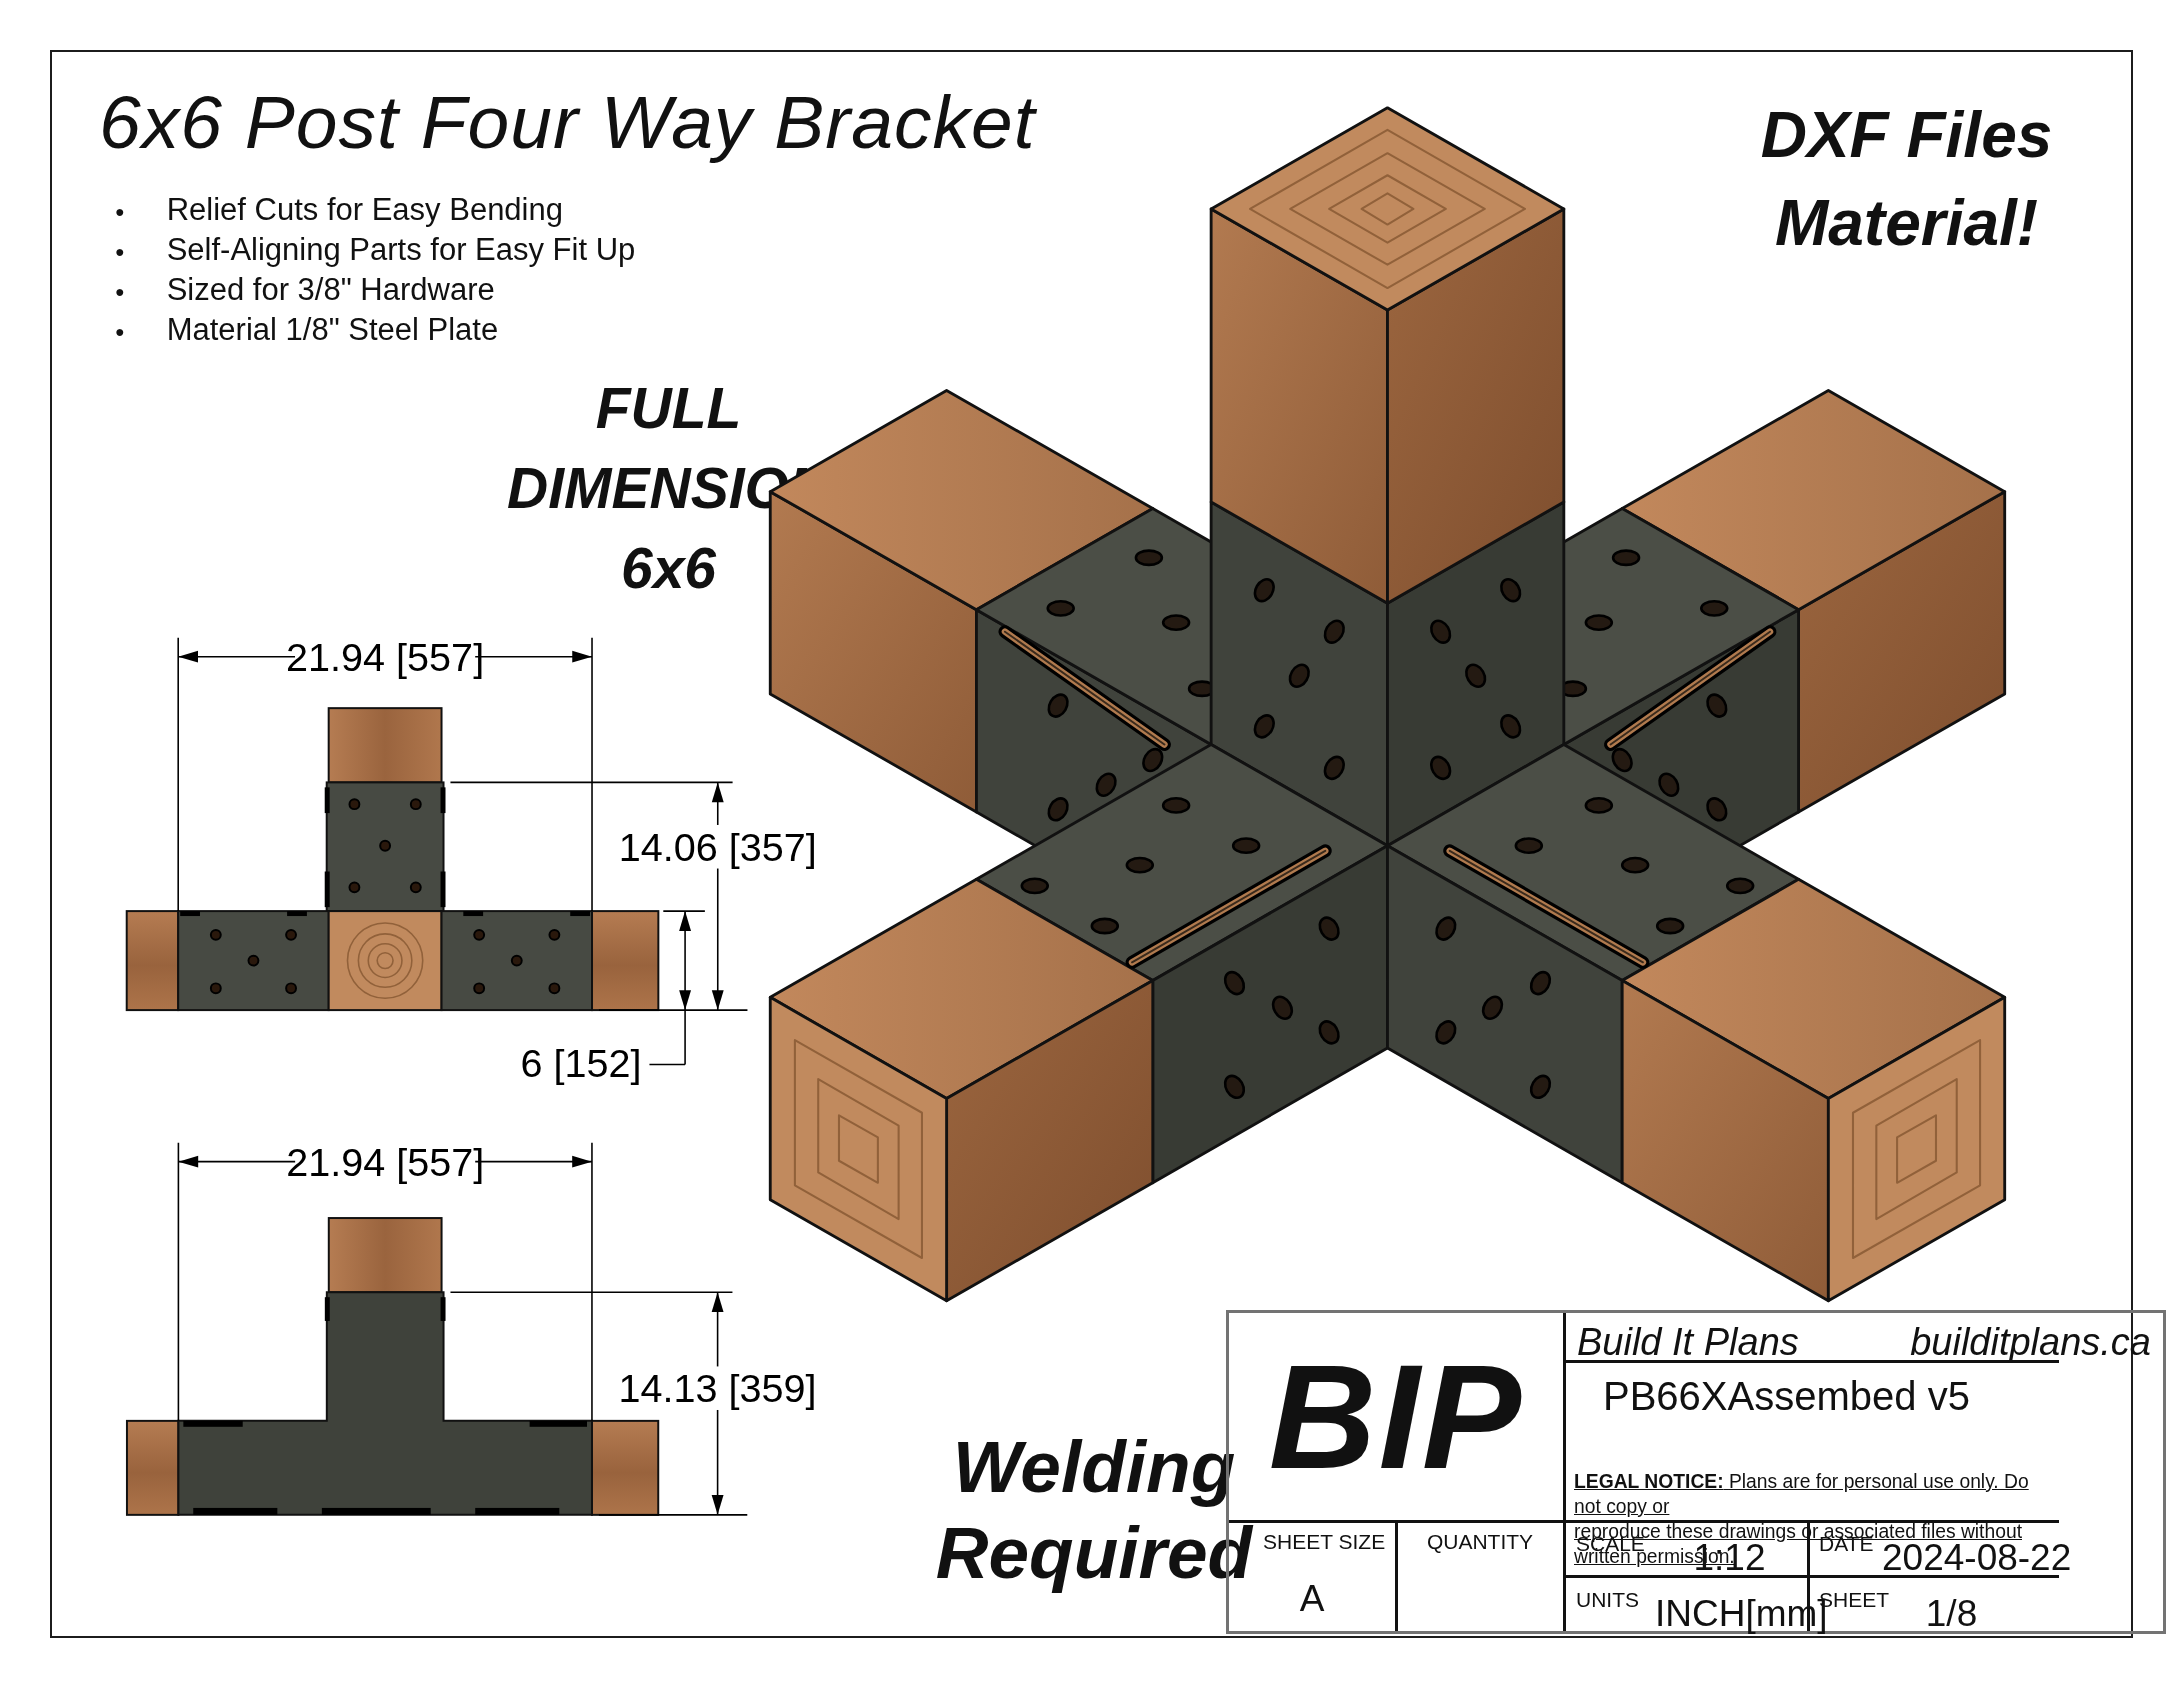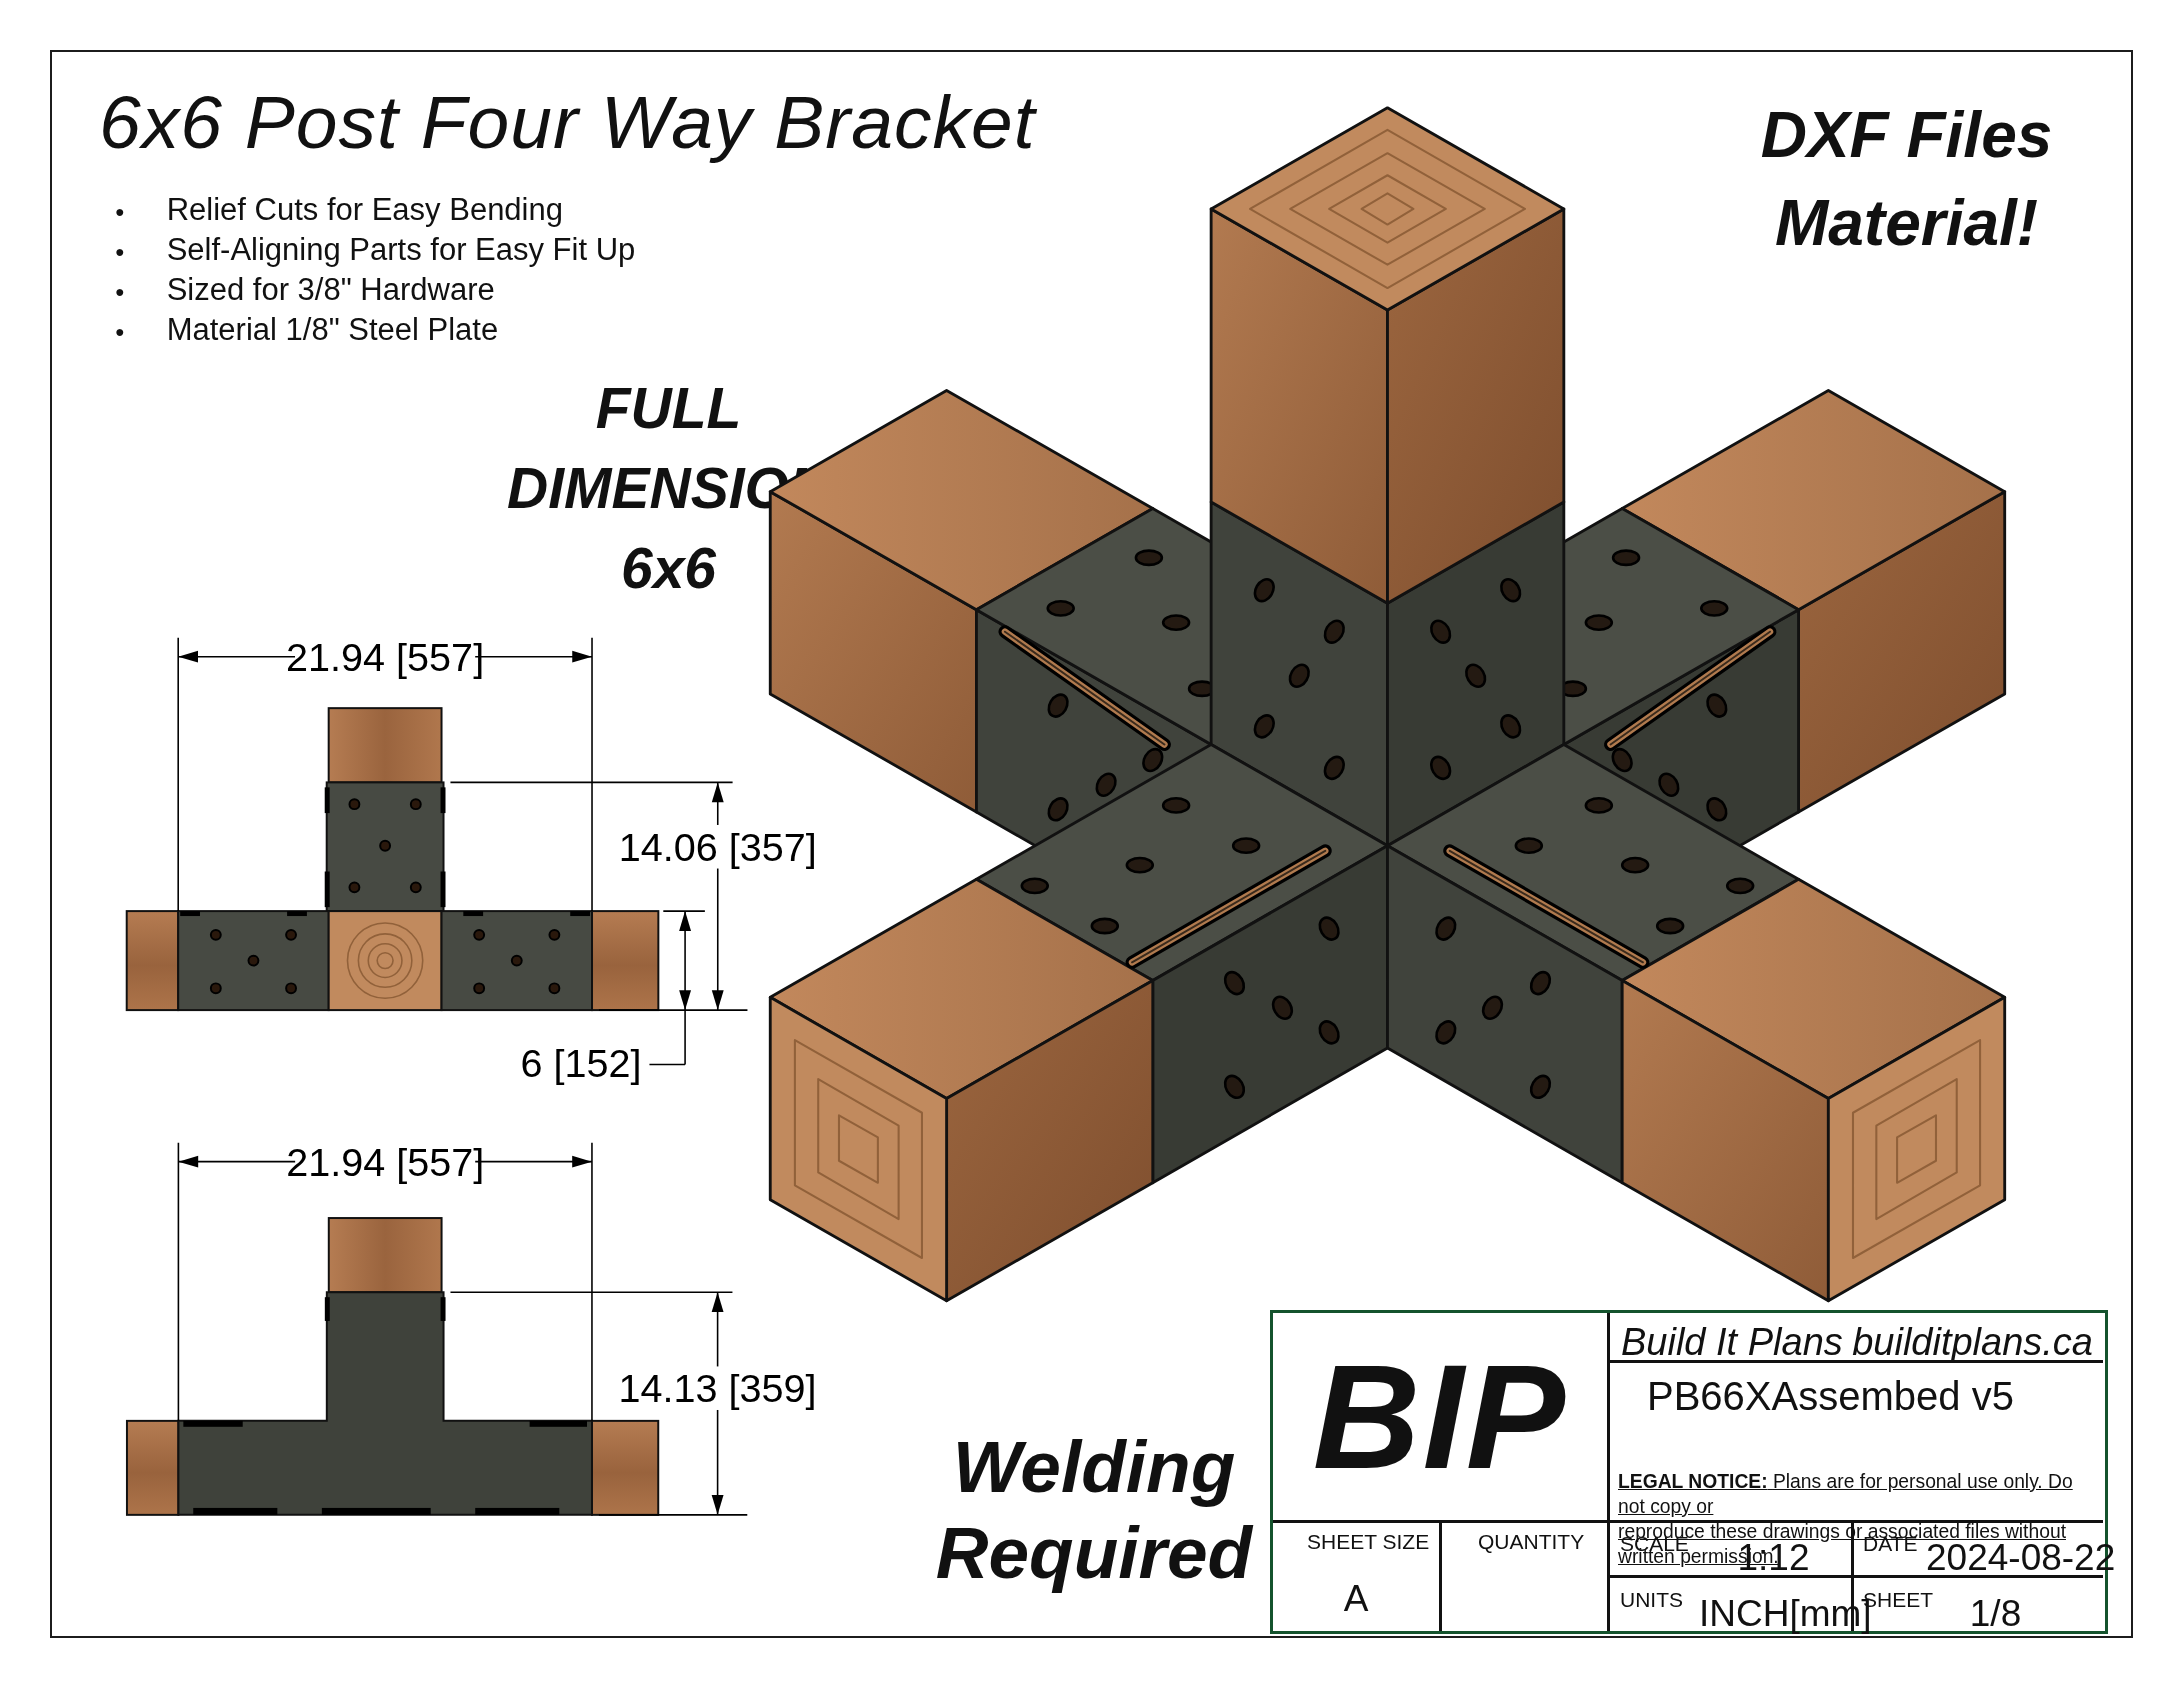--- a/index.html
+++ b/index.html
@@ -8,21 +8,21 @@
   #sheet-border{left:50px;top:50px;width:2079px;height:1584px;border:2px solid #1c1c1c;}
   #main-title{left:99px;top:79px;font-size:75px;font-style:italic;letter-spacing:1px;white-space:nowrap;}
   #feature-list{left:109px;top:190px;list-style:none;margin:0;padding:0;font-size:31px;}
   #feature-list li{height:40px;line-height:40px;white-space:nowrap;}
   #feature-list li::before{content:"●";font-size:16px;vertical-align:3px;margin-right:42px;margin-left:6px;}
   #full-dim-note{left:416px;top:368px;width:505px;text-align:center;font-size:57px;line-height:80px;font-weight:bold;font-style:italic;}
   #dxf-note{left:1721px;top:91px;width:371px;text-align:center;font-size:64px;line-height:88px;font-weight:bold;font-style:italic;}
   #welding-note{left:869px;top:1424px;width:450px;text-align:center;font-size:73px;line-height:86px;font-weight:bold;font-style:italic;}
   svg{position:absolute;overflow:visible;}
   
-  #title-block{left:1270px;top:1310px;width:838px;height:324px;border:3px solid #14532d;box-sizing:border-box;}
+  #title-block{left:1226px;top:1310px;width:940px;height:324px;border:3px solid #737373;box-sizing:border-box;}
   .tb-line{position:absolute;background:#111;}
   .tb{position:absolute;white-space:nowrap;}
   .lbl{font-size:21px;}
   .val{font-size:37px;}
   #tb-logo{left:0;top:18px;width:334px;text-align:center;font-size:149px;font-weight:bold;font-style:italic;letter-spacing:2px;}
   #tb-company{left:348px;top:8px;font-size:38px;font-style:italic;}
   #tb-site{right:12px;top:8px;font-size:38px;font-style:italic;}
   #tb-part{left:374px;top:61px;font-size:40px;}
   #tb-legal{left:345px;top:156px;width:475px;font-size:19.3px;line-height:25px;white-space:normal;text-decoration:underline;}
   text{font-family:"Liberation Sans",sans-serif;}
@@ -348,21 +348,21 @@
   <div class="tb" id="tb-site">builditplans.ca</div>
   <div class="tb" id="tb-part">PB66XAssembed v5</div>
   <div class="tb" id="tb-legal">
     <b>LEGAL NOTICE:</b>
     <span>Plans are for personal use only. Do not copy or</span>
     <span style="display: block;">reproduce these drawings or associated files without written permission.</span>
   </div>
 
   <div class="tb lbl" style="left:18px;top:217px;margin-left:16px;">SHEET SIZE</div>
   <div class="tb val" style="left:0;top:265px;width:166px;text-align:center;">A</div>
-  <div class="tb lbl" style="left:169px;top:217px;width:409px;max-width:164px;padding-left:36px;">QUANTITY</div>
+  <div class="tb lbl" style="left:169px;top:217px;width:409px;max-width:164px;text-align:center;">QUANTITY</div>
   <div class="tb val" style="left:169px;top:265px;width:164px;text-align:center;"></div>
   <div class="tb lbl" style="left:347px;top:219px;">SCALE</div>
   <div class="tb val" style="left:426px;top:224px;width:149px;text-align:center;">1:12</div>
   <div class="tb lbl" style="left:590px;top:219px;">DATE</div>
   <div class="tb val" style="left:653px;top:224px;width:173px;text-align:center;">2024-08-22</div>
   <div class="tb lbl" style="left:347px;top:275px;">UNITS</div>
   <div class="tb val" style="left:426px;top:280px;width:149px;text-align:center;">INCH[mm]</div>
   <div class="tb lbl" style="left:590px;top:275px;">SHEET</div>
   <div class="tb val" style="left:653px;top:280px;width:139px;text-align:center;">1/8</div>
 </div>

